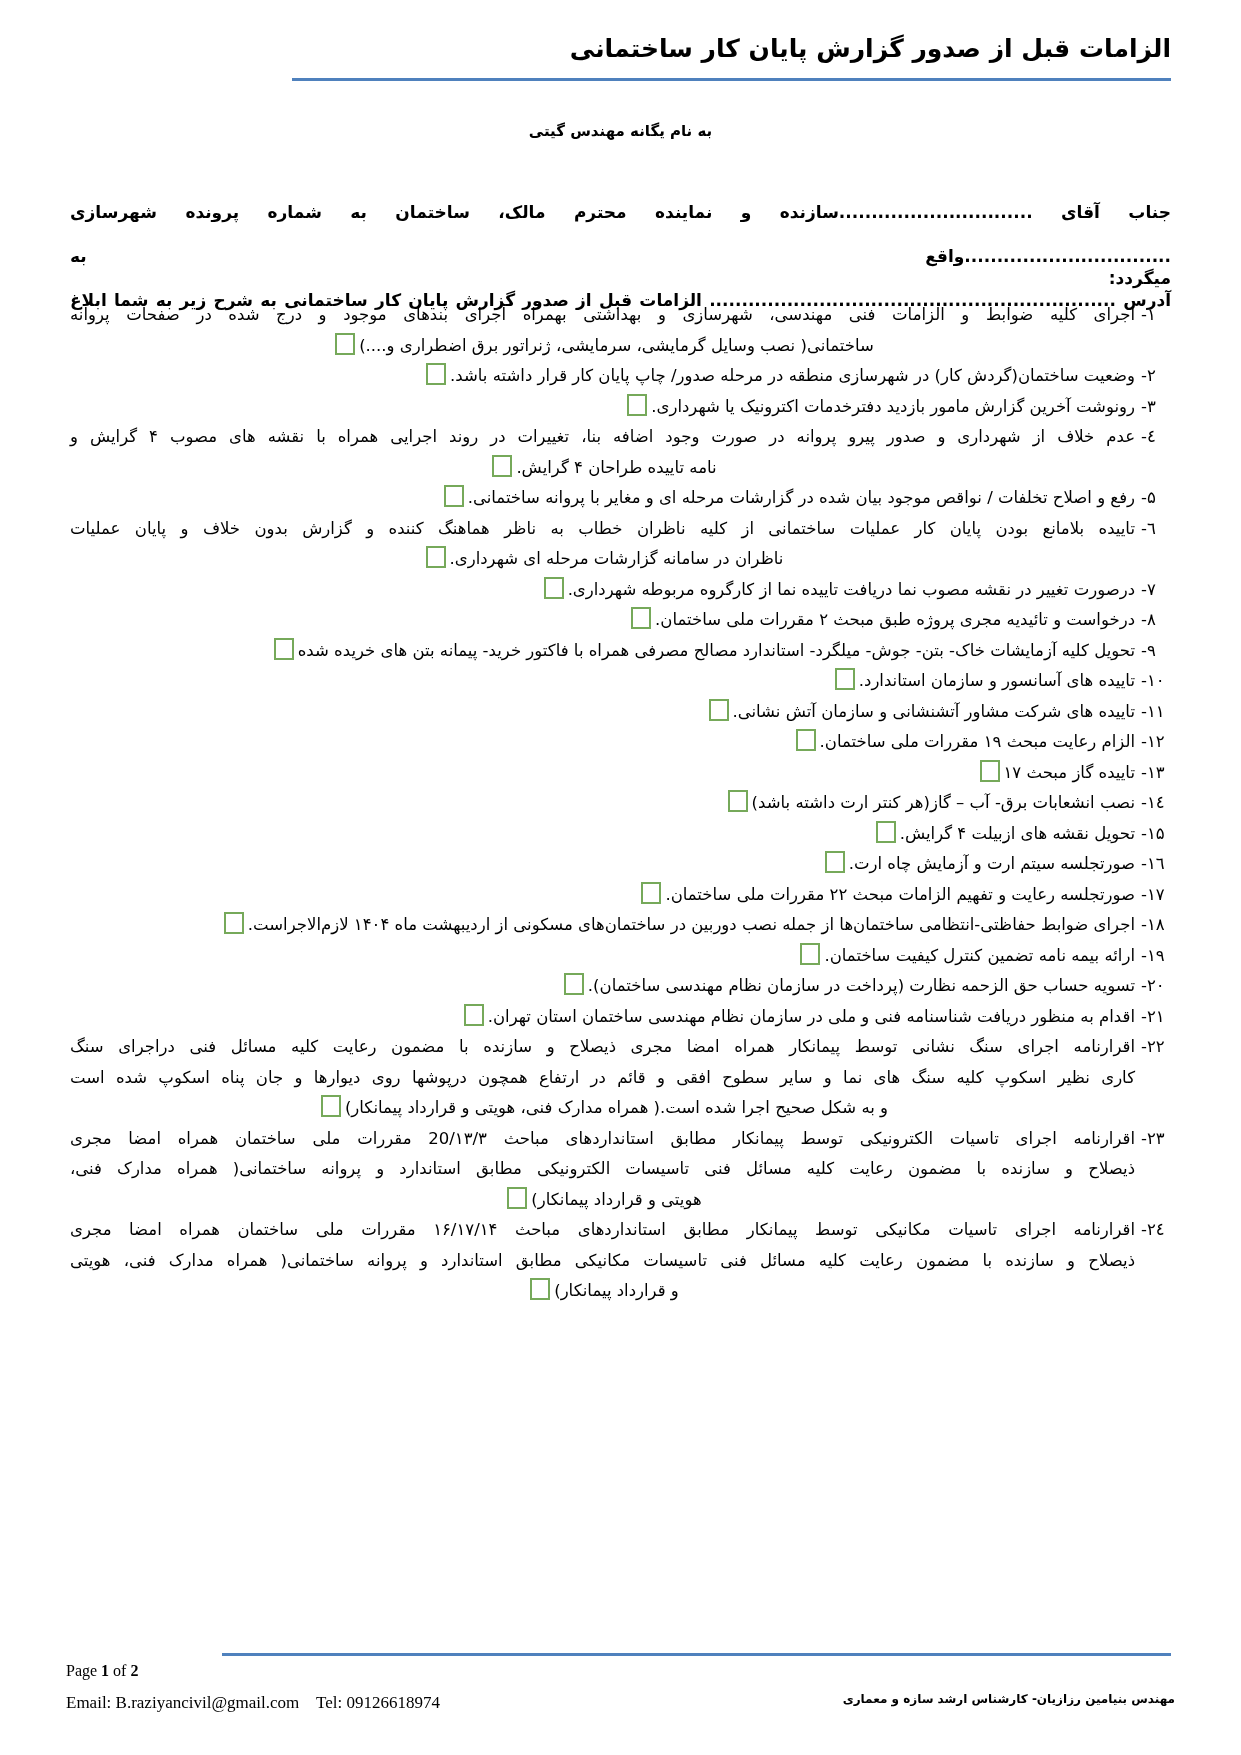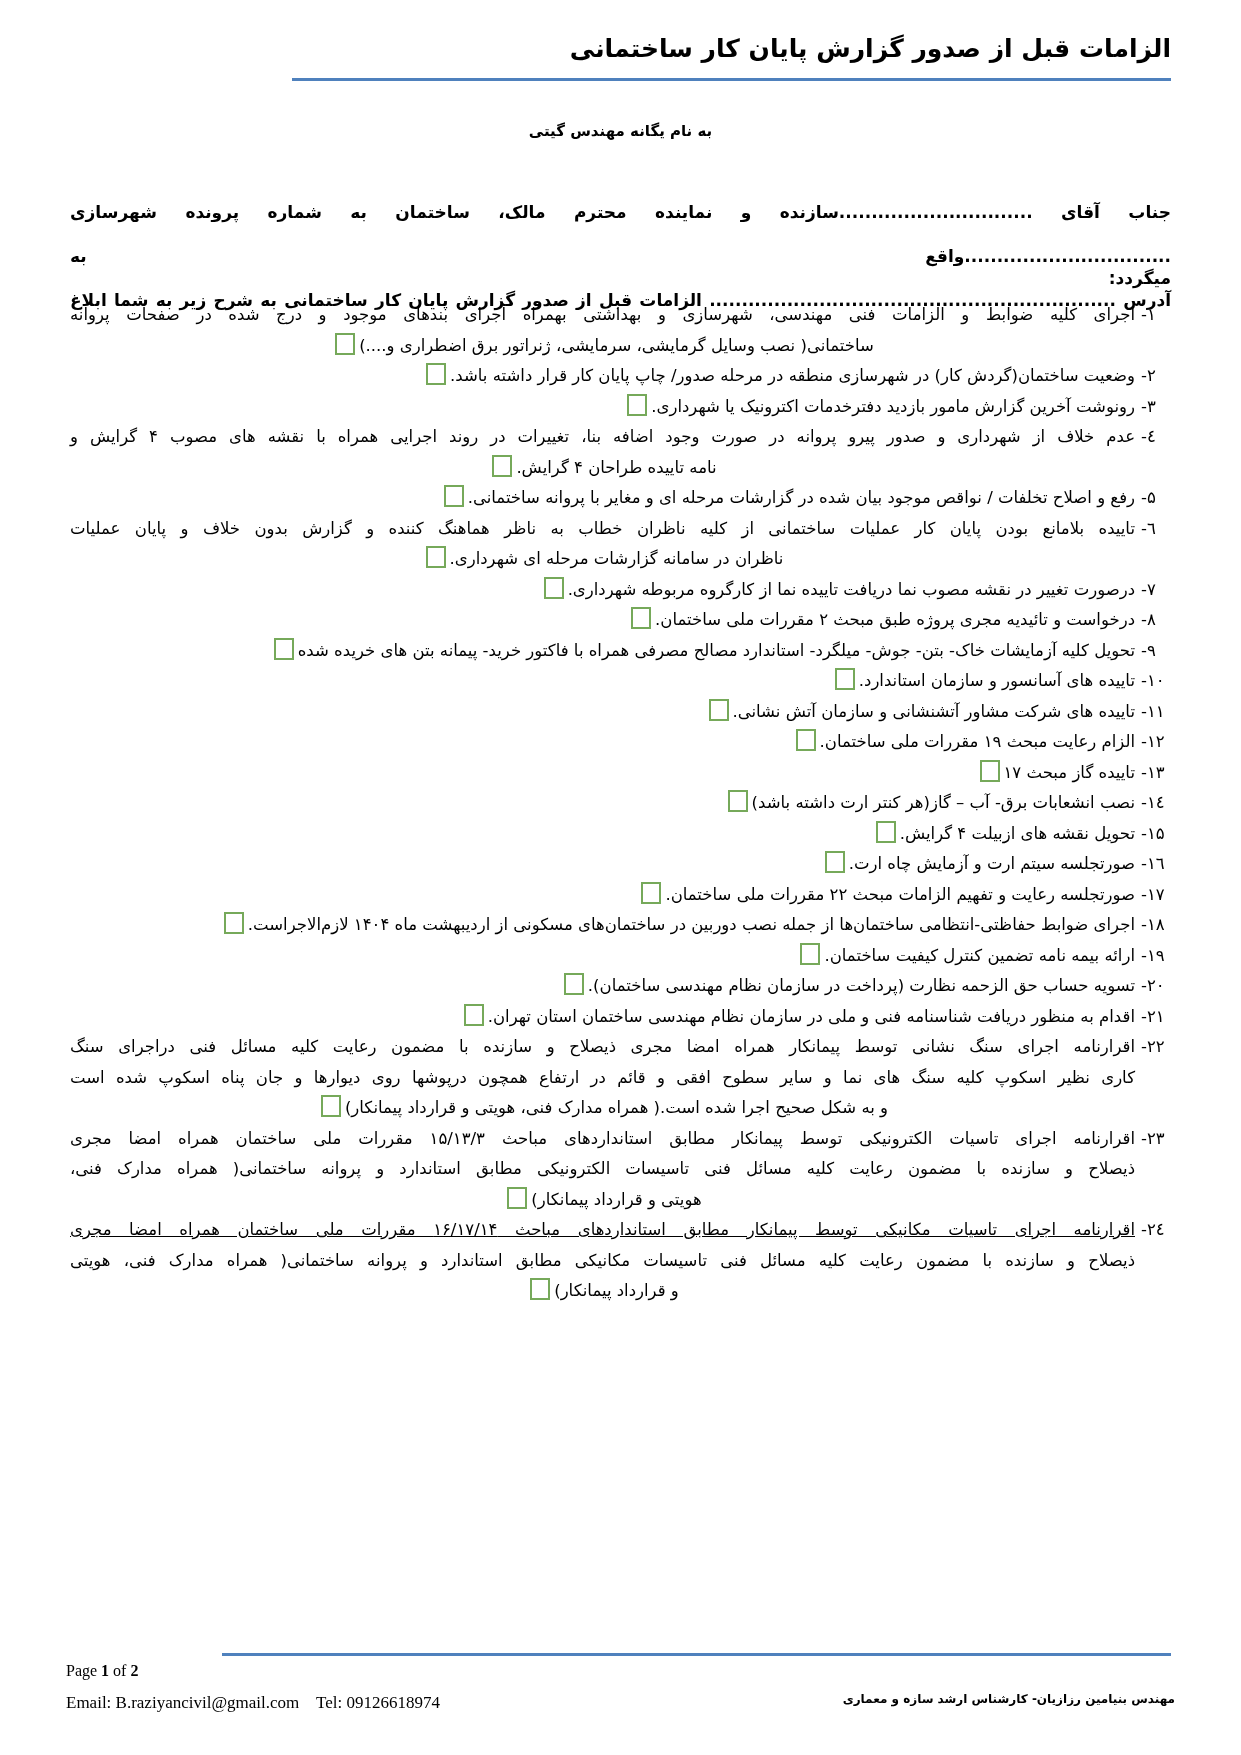--- a/index.html
+++ b/index.html
@@ -330,29 +330,29 @@
         <span class="req-num">۲۲-</span>
         <div class="req-body">
           <div style="text-align-last: justify;">اقرارنامه اجرای سنگ نشانی توسط پیمانکار همراه امضا مجری ذیصلاح و سازنده با مضمون رعایت کلیه مسائل فنی دراجرای سنگ</div>
           <div style="text-align-last: justify;">کاری نظیر اسکوپ کلیه سنگ های نما و سایر سطوح افقی و قائم در ارتفاع همچون درپوشها روی دیوارها و جان پناه اسکوپ شده است</div>
           <div style="text-align-last: center;">و به شکل صحیح اجرا شده است.( همراه مدارک فنی، هویتی و قرارداد پیمانکار)<span class="cbx"></span></div>
         </div>
       </li>
       <li class="req-item">
         <span class="req-num">۲۳-</span>
         <div class="req-body">
-          <div style="text-align-last: justify;">اقرارنامه اجرای تاسیات الکترونیکی توسط پیمانکار مطابق استانداردهای مباحث ۱۵/۱۳/۳ مقررات ملی ساختمان همراه امضا مجری</div>
+          <div style="text-align-last: justify;">اقرارنامه اجرای تاسیات الکترونیکی توسط پیمانکار مطابق استانداردهای مباحث 20/۱۳/۳ مقررات ملی ساختمان همراه امضا مجری</div>
           <div style="text-align-last: justify;">ذیصلاح و سازنده با مضمون رعایت کلیه مسائل فنی تاسیسات الکترونیکی مطابق استاندارد و پروانه ساختمانی( همراه مدارک فنی،</div>
           <div style="text-align-last: center;">هویتی و قرارداد پیمانکار)<span class="cbx"></span></div>
         </div>
       </li>
       <li class="req-item">
         <span class="req-num">۲٤-</span>
         <div class="req-body">
-          <div style="text-align-last: justify; text-decoration: underline;">اقرارنامه اجرای تاسیات مکانیکی توسط پیمانکار مطابق استانداردهای مباحث ۱۶/۱۷/۱۴ مقررات ملی ساختمان همراه امضا مجری</div>
+          <div style="text-align-last: justify;">اقرارنامه اجرای تاسیات مکانیکی توسط پیمانکار مطابق استانداردهای مباحث ۱۶/۱۷/۱۴ مقررات ملی ساختمان همراه امضا مجری</div>
           <div style="text-align-last: justify;">ذیصلاح و سازنده با مضمون رعایت کلیه مسائل فنی تاسیسات مکانیکی مطابق استاندارد و پروانه ساختمانی( همراه مدارک فنی، هویتی</div>
           <div style="text-align-last: center;">و قرارداد پیمانکار)<span class="cbx"></span></div>
         </div>
       </li>
     </ol>
 
   <div class="footer-rule"></div>
   <div class="footer">
     <div class="page-num"><span>Page </span><b>1</b><span> of </span><b>2</b></div>
     <div class="contact">Email: B.raziyancivil@gmail.com    Tel: 09126618974</div>

